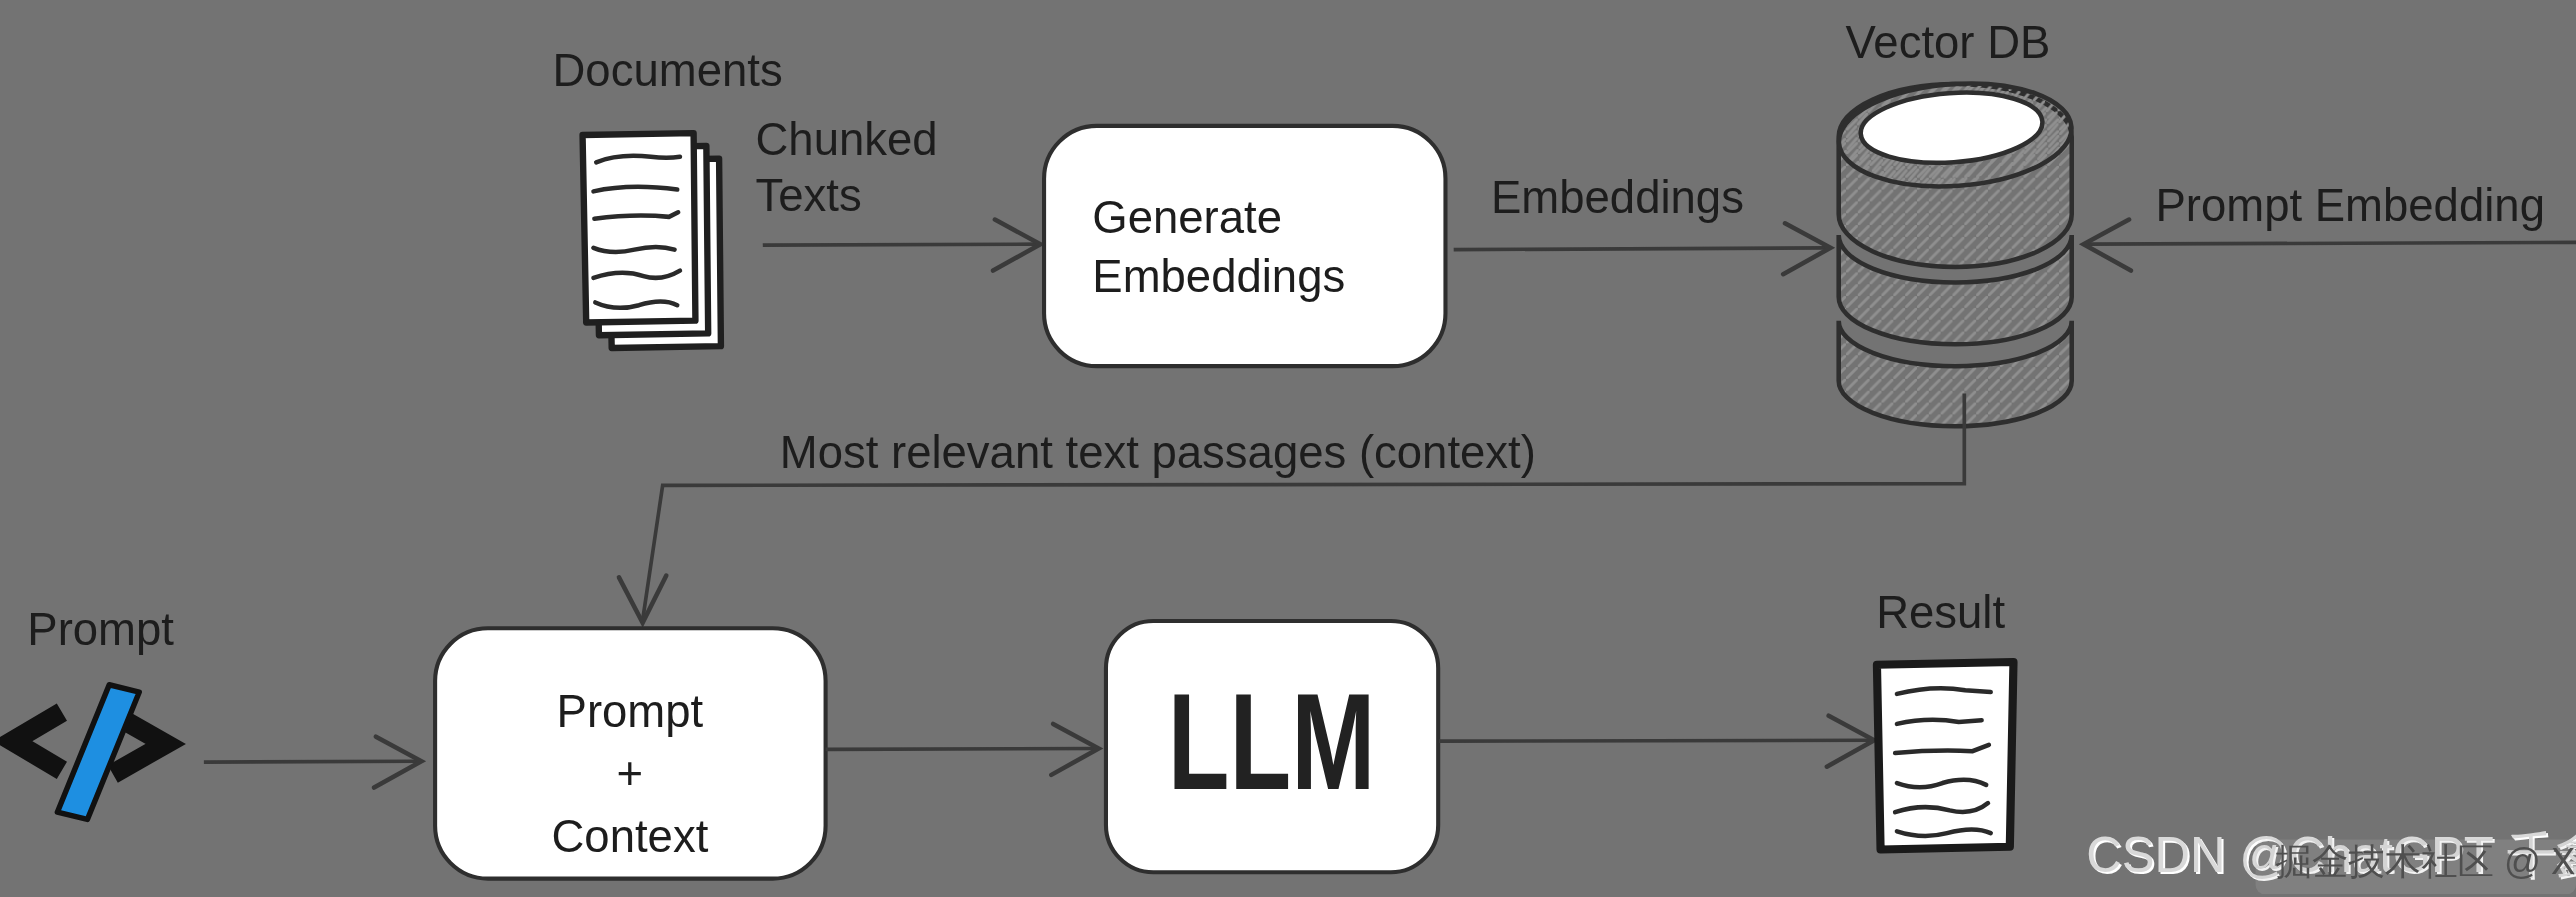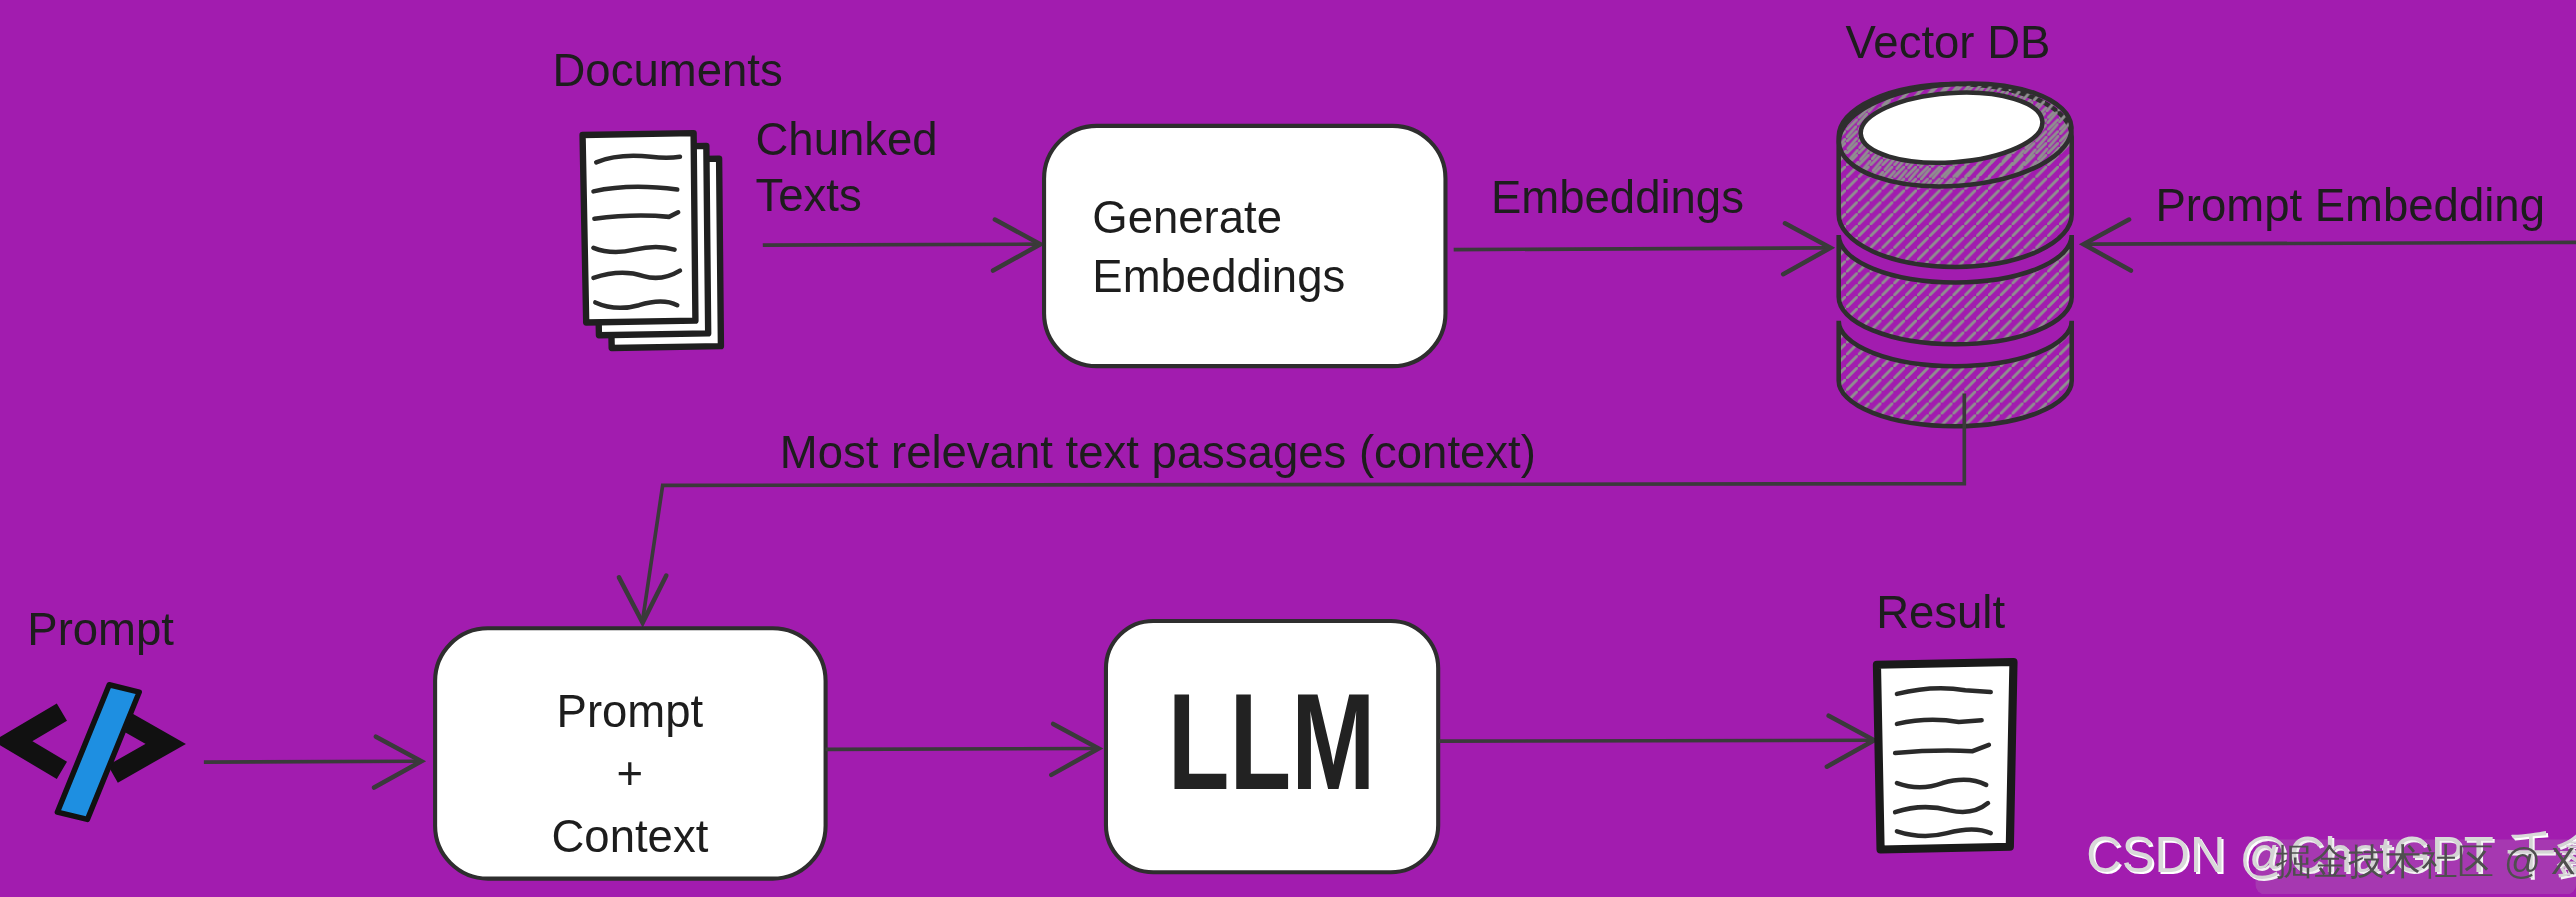--- a/index.html
+++ b/index.html
@@ -1,20 +1,20 @@
 <!DOCTYPE html>
 <html style="font-size:14.6px"><head>
 <meta charset="utf-8">
 <style>
   html, body { margin: 0; padding: 0; background: #ffffff; }
   .canvas {
     position: relative;
     width: 2576px;
     height: 898px;
-    background: #a21caf;
+    background: #737373;
     overflow: hidden;
     font-family: "Liberation Sans", sans-serif;
   }
   svg { display: block; }
   .lbl {
     font-family: "Liberation Sans", sans-serif;
     font-size: 50px;
     fill: #1d1d1d;
   }
   .lbl-llm {

